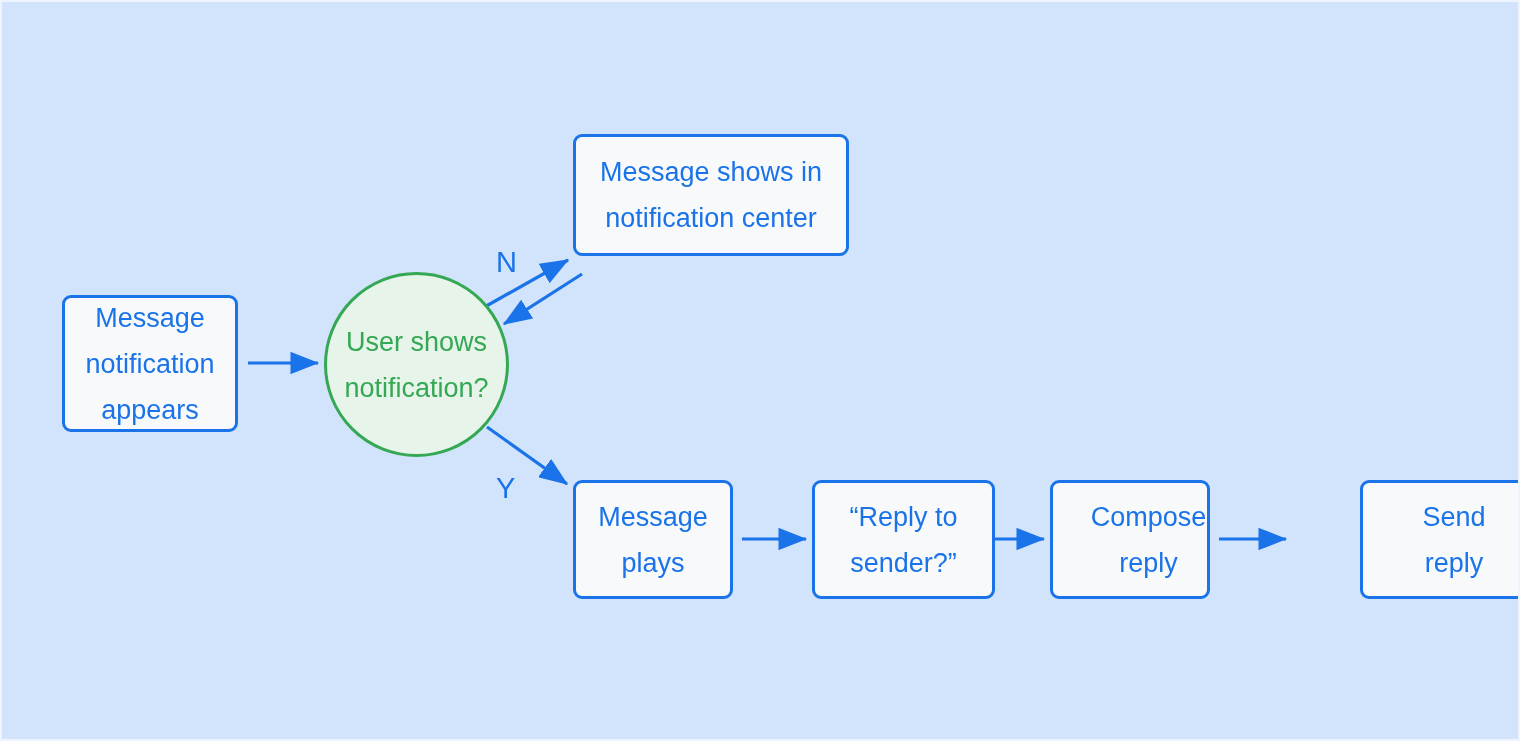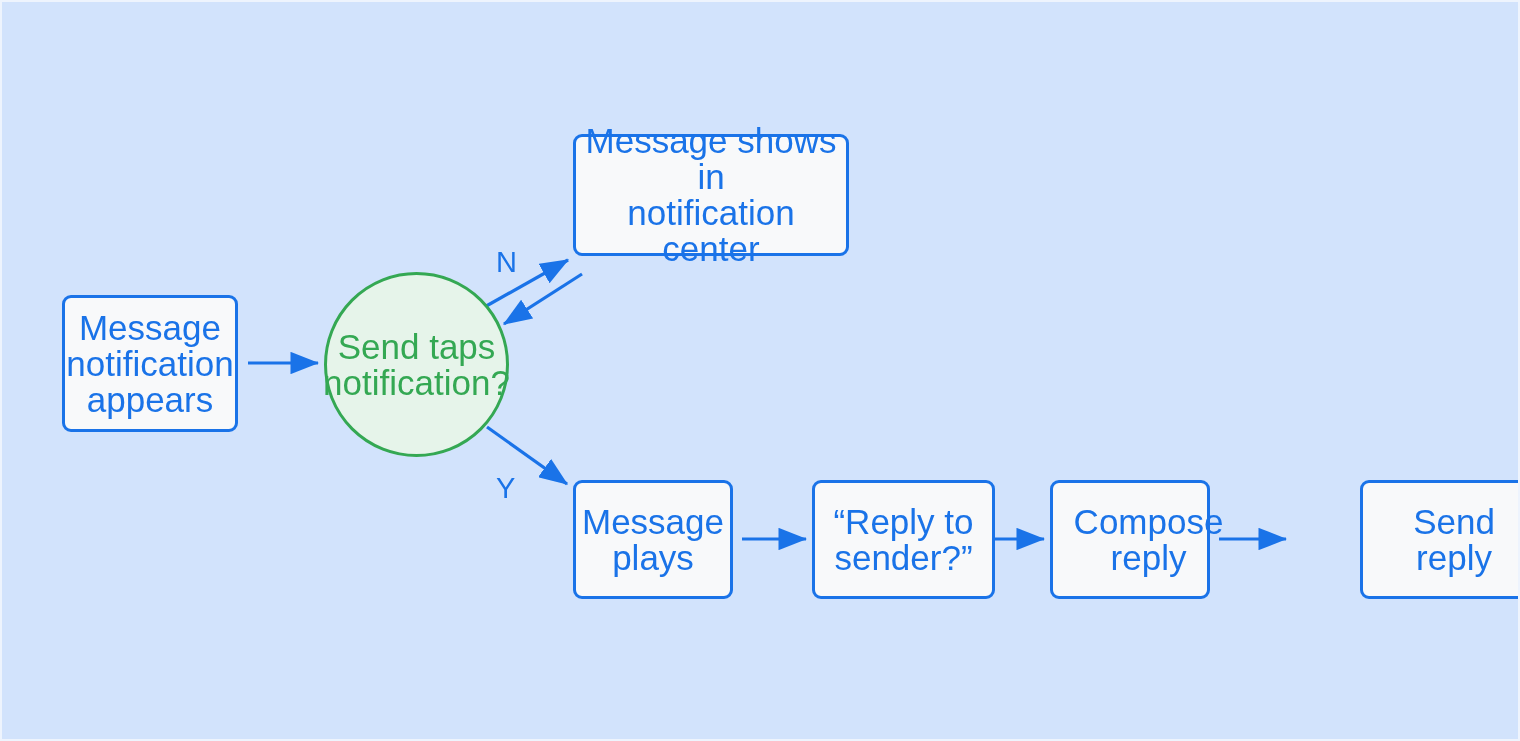--- a/index.html
+++ b/index.html
@@ -25,22 +25,22 @@
     height: 741px;
     pointer-events: none;
   }
   .node {
     position: absolute;
     box-sizing: border-box;
     display: flex;
     align-items: center;
     justify-content: center;
     text-align: center;
-    line-height: 36px;
-    font-size: 35px;
+    line-height: 46px;
+    font-size: 27px;
     white-space: pre-line;
   }
   .node.box {
     background: #f8f9fa;
     border: 3px solid #1a73e8;
     border-radius: 9px;
     color: #1a73e8;
   }
   .node.circle {
     background: #e6f4ea;
@@ -80,21 +80,21 @@
 
     <line x1="979" y1="537" x2="1042" y2="537" stroke="#1a73e8" stroke-width="3.2" marker-end="url(#arrowhead)"></line>
 
     <line x1="1217" y1="537" x2="1284" y2="537" stroke="#1a73e8" stroke-width="3.2" marker-end="url(#arrowhead)"></line>
   </svg>
 
   <div class="node box" style="left:60px; top:293px; width:176px; height:137px;">Message
 notification
 appears</div>
 
-  <div class="node circle" style="left:322px; top:270px; width:185px; height:185px;">Send taps
+  <div class="node circle" style="left:322px; top:270px; width:185px; height:185px;">User shows
 notification?</div>
 
   <div class="node box" style="left:571px; top:132px; width:276px; height:122px;">Message shows in
 notification center</div>
 
   <div class="node box" style="left:571px; top:478px; width:160px; height:119px;">Message
 plays</div>
 
   <div class="node box" style="left:810px; top:478px; width:183px; height:119px;">“Reply to
 sender?”</div>

